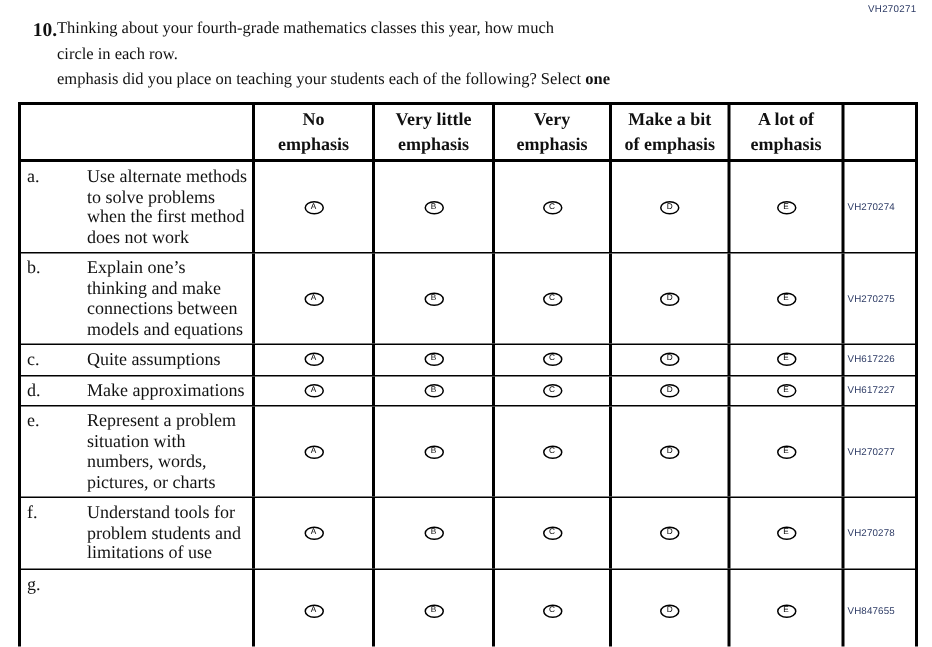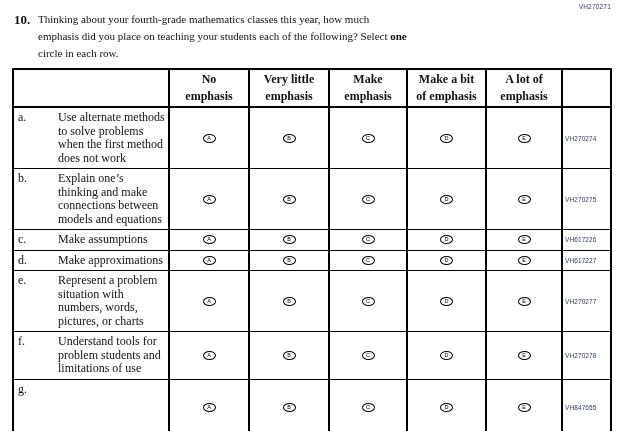--- a/index.html
+++ b/index.html
@@ -14,21 +14,21 @@
 
   
   .page-code {
     position: absolute; top: 3px; right: 10px;
     font-family: "Liberation Sans", sans-serif;
     font-size: 6.5px; color: #2c3a64; letter-spacing: 0.2px;
   }
 
   
   .question { position: absolute; top: 11px; left: 14px; display: flex; width: 560px; }
-  .q-number { font-weight: bold; font-size: 13px; width: 24px; flex: none; line-height: 17px; }
+  .q-number { font-weight: bold; font-size: 13px; width: 24px; flex: none; line-height: 17px; text-align: right; }
   .q-text { font-size: 11px; line-height: 17px; }
   .q-text .bold { font-weight: bold; }
 
   
   .qtable {
     position: absolute; left: 12px; top: 68px;
     width: 600px;
     border: 2px solid #000;
     background: #fff;
   }
@@ -86,39 +86,39 @@
 <body>
 
 <div class="page">
 
   <div class="page-code">VH270271</div>
 
   <div class="question">
     <div class="q-number">10.</div>
     <div class="q-text">
       <div>Thinking about your fourth-grade mathematics classes this year, how much</div>
+      <div>circle in each row.</div>
       <div><span>emphasis did you place on teaching your students each of the following? Select </span><span class="bold">one</span></div>
-      <div>circle in each row.</div>
     </div>
   </div>
 
   <div class="qtable">
 
     <div class="trow header-row">
       <div class="cell head-cell"></div>
       <div class="cell head-cell">
         <span>No</span>
         <span>emphasis</span>
       </div>
       <div class="cell head-cell">
         <span>Very little</span>
         <span>emphasis</span>
       </div>
       <div class="cell head-cell">
-        <span>Make</span>
+        <span>Very</span>
         <span>emphasis</span>
       </div>
       <div class="cell head-cell">
         <span>Make a bit</span>
         <span>of emphasis</span>
       </div>
       <div class="cell head-cell">
         <span>A lot of</span>
         <span>emphasis</span>
       </div>
@@ -167,21 +167,21 @@
         </div>
       <div class="cell opt-cell">
           <span class="bubble">E</span>
         </div>
       <div class="cell code-cell">VH270275</div>
     </div>
 
     <div class="trow row-c">
       <div class="cell label-cell">
         <span class="row-letter">c.</span>
-        <span class="row-text">Make assumptions</span>
+        <span class="row-text">Quite assumptions</span>
       </div>
       <div class="cell opt-cell">
           <span class="bubble">A</span>
         </div>
       <div class="cell opt-cell">
           <span class="bubble">B</span>
         </div>
       <div class="cell opt-cell">
           <span class="bubble">C</span>
         </div>

